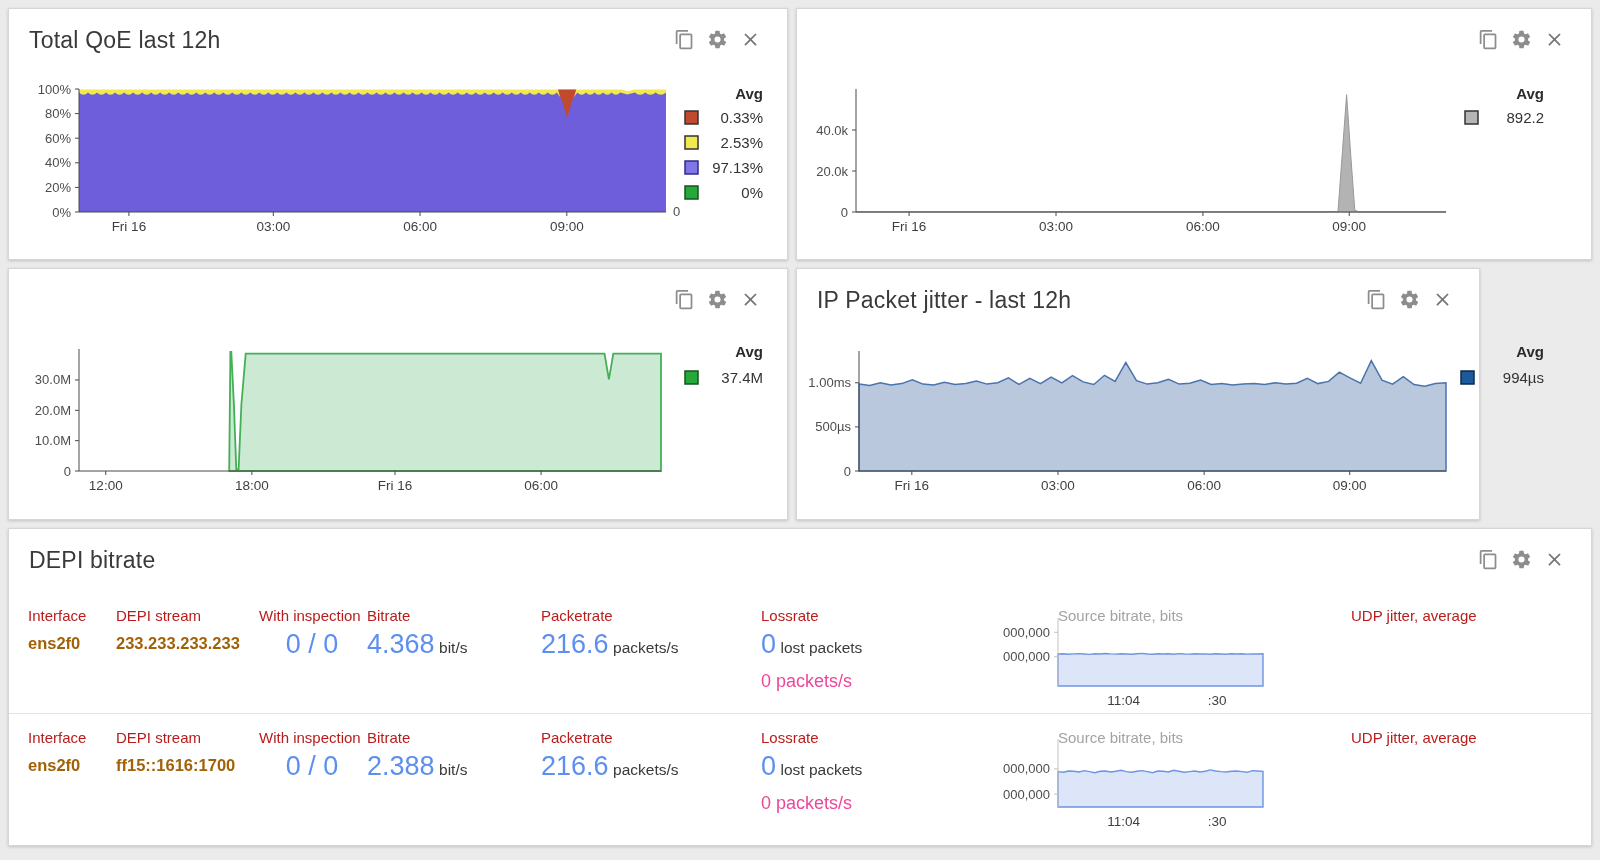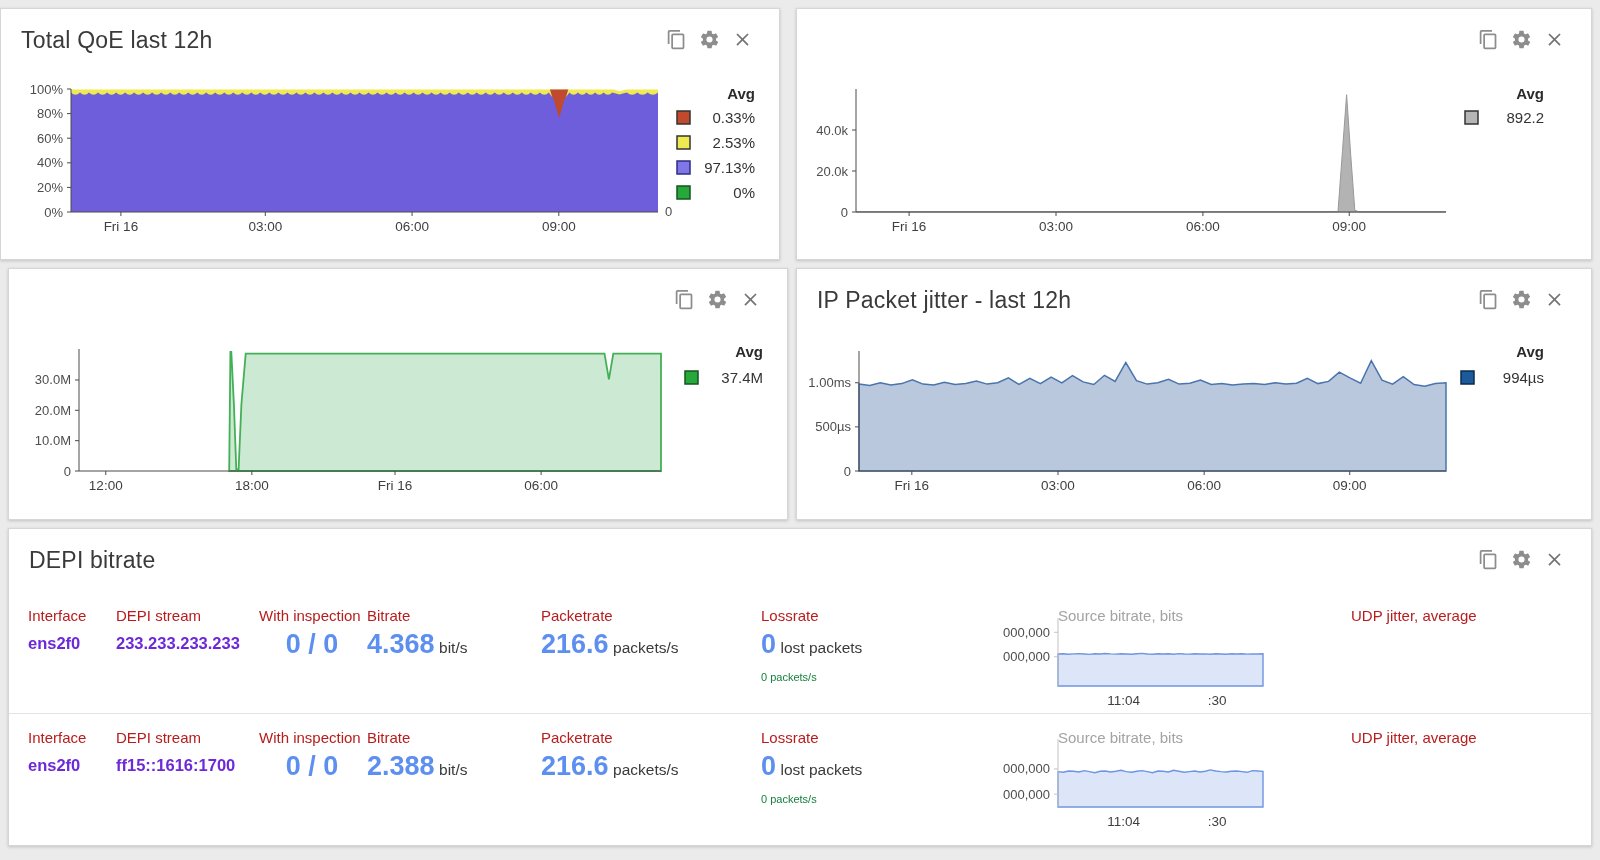--- a/index.html
+++ b/index.html
@@ -14,34 +14,34 @@
   text{font-family:"Liberation Sans","DejaVu Sans",sans-serif;}
   .tick{font-size:13px;fill:#4d4d4d;}
   .xtick{font-size:13.5px;fill:#3f3f3f;}
   .lg-title{font-size:15px;font-weight:bold;fill:#2b2b2b;}
   .lg-label{font-size:15px;fill:#333333;}
   
   .row{position:absolute;left:0;width:100%;height:120px;}
   .cell{position:absolute;top:0;}
   .hdr{font-size:15px;color:#b91c1c;white-space:nowrap;}
   .valline{position:absolute;top:22px;white-space:nowrap;}
-  .big-blue{font-size:27px;color:#5d8ff0;font-weight:700;}
+  .big-blue{font-size:27px;color:#5d8ff0;font-weight:400;}
   .unit{font-size:15.5px;color:#3a3a3a;}
-  .val-bold{position:absolute;top:27px;font-size:16.5px;font-weight:bold;color:#6d28d9;white-space:nowrap;}
-  .subline{position:absolute;top:64px;font-size:11px;color:#15803d;white-space:nowrap;}
+  .val-bold{position:absolute;top:27px;font-size:16.5px;font-weight:bold;color:#a16207;white-space:nowrap;}
+  .subline{position:absolute;top:64px;font-size:18px;color:#ec4899;white-space:nowrap;}
   .spark-hdr{position:absolute;top:0;left:1049px;width:205px;font-size:15px;color:#a3a3a3;white-space:nowrap;}
   .divider{position:absolute;left:0;width:100%;border-top:1px solid #e3e3e3;height:0;}
   .spark{position:absolute;left:940px;width:330px;height:120px;}
 </style>
 </head>
 <body>
 
 <div id="page">
 
-  <div class="panel" style="left:0;top:8px;width:780px;height:252px">
+  <div class="panel" style="left:8px;top:8px;width:780px;height:252px">
     <div class="panel-title">Total QoE last 12h</div>
     <div class="panel-icons">
       <svg class="icon" viewBox="0 0 24 24">
           <path d="M16 1H4a2 2 0 0 0-2 2v14h2V3h12V1zm3 4H8a2 2 0 0 0-2 2v14a2 2 0 0 0 2 2h11a2 2 0 0 0 2-2V7a2 2 0 0 0-2-2zm0 16H8V7h11v14z"></path>
         </svg>
       <svg class="icon" viewBox="0 0 24 24">
           <path d="M19.4 13c.04-.33.06-.66.06-1s-.02-.67-.06-1l2.1-1.65a.5.5 0 0 0 .12-.64l-2-3.46a.5.5 0 0 0-.6-.22l-2.5 1a7.3 7.3 0 0 0-1.7-1l-.4-2.65A.5.5 0 0 0 14 2h-4a.5.5 0 0 0-.5.42l-.4 2.65c-.6.25-1.17.6-1.7 1l-2.5-1a.5.5 0 0 0-.6.22l-2 3.46a.5.5 0 0 0 .12.64L4.56 11c-.04.33-.06.66-.06 1s.02.67.06 1l-2.1 1.65a.5.5 0 0 0-.12.64l2 3.46c.14.24.42.34.6.22l2.5-1c.53.4 1.1.75 1.7 1l.4 2.65c.04.24.25.42.5.42h4c.25 0 .46-.18.5-.42l.4-2.65a7.3 7.3 0 0 0 1.7-1l2.5 1c.24.1.5 0 .6-.22l2-3.46a.5.5 0 0 0-.12-.64L19.4 13zM12 15.5a3.5 3.5 0 1 1 0-7 3.5 3.5 0 0 1 0 7z"></path>
         </svg>
       <svg class="icon icon-close" viewBox="0 0 24 24">
           <path d="M19 6.4 17.6 5 12 10.6 6.4 5 5 6.4 10.6 12 5 17.6 6.4 19 12 13.4 17.6 19 19 17.6 13.4 12z"></path>
@@ -159,21 +159,21 @@
           <text x="386.026" y="221" text-anchor="middle" class="xtick">Fri 16</text>
           <line x1="532.108" y1="202" x2="532.108" y2="206" stroke="#4a4a4a" stroke-width="1"></line>
           <text x="532.108" y="221" text-anchor="middle" class="xtick">06:00</text>
           <text x="754" y="88" text-anchor="end" class="lg-title">Avg</text>
           <rect x="676" y="102" width="13" height="13" fill="#27a83b" stroke="#14541e" stroke-width="1.5"></rect>
           <text x="754" y="114" text-anchor="end" class="lg-label">37.4M</text>
         </svg>
       </div>
   </div>
 
-  <div class="panel" style="left:796px;top:268px;width:796px;height:252px">
+  <div class="panel" style="left:796px;top:268px;width:684px;height:252px">
     <div class="panel-title">IP Packet jitter - last 12h</div>
     <div class="panel-icons">
       <svg class="icon" viewBox="0 0 24 24">
           <path d="M16 1H4a2 2 0 0 0-2 2v14h2V3h12V1zm3 4H8a2 2 0 0 0-2 2v14a2 2 0 0 0 2 2h11a2 2 0 0 0 2-2V7a2 2 0 0 0-2-2zm0 16H8V7h11v14z"></path>
         </svg>
       <svg class="icon" viewBox="0 0 24 24">
           <path d="M19.4 13c.04-.33.06-.66.06-1s-.02-.67-.06-1l2.1-1.65a.5.5 0 0 0 .12-.64l-2-3.46a.5.5 0 0 0-.6-.22l-2.5 1a7.3 7.3 0 0 0-1.7-1l-.4-2.65A.5.5 0 0 0 14 2h-4a.5.5 0 0 0-.5.42l-.4 2.65c-.6.25-1.17.6-1.7 1l-2.5-1a.5.5 0 0 0-.6.22l-2 3.46a.5.5 0 0 0 .12.64L4.56 11c-.04.33-.06.66-.06 1s.02.67.06 1l-2.1 1.65a.5.5 0 0 0-.12.64l2 3.46c.14.24.42.34.6.22l2.5-1c.53.4 1.1.75 1.7 1l.4 2.65c.04.24.25.42.5.42h4c.25 0 .46-.18.5-.42l.4-2.65a7.3 7.3 0 0 0 1.7-1l2.5 1c.24.1.5 0 .6-.22l2-3.46a.5.5 0 0 0-.12-.64L19.4 13zM12 15.5a3.5 3.5 0 1 1 0-7 3.5 3.5 0 0 1 0 7z"></path>
         </svg>
       <svg class="icon icon-close" viewBox="0 0 24 24">
           <path d="M19 6.4 17.6 5 12 10.6 6.4 5 5 6.4 10.6 12 5 17.6 6.4 19 12 13.4 17.6 19 19 17.6 13.4 12z"></path>

